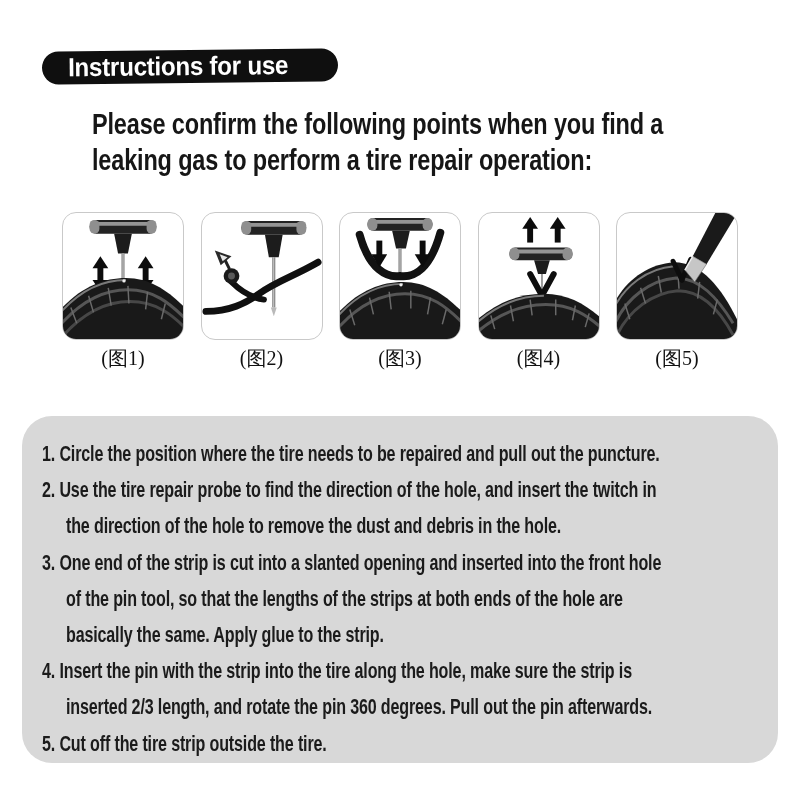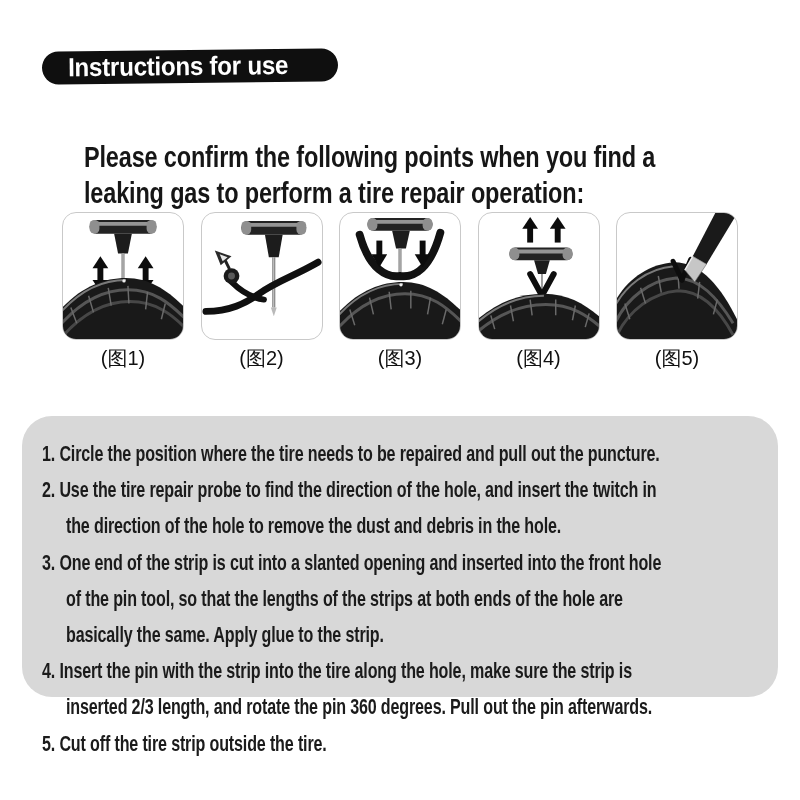--- a/index.html
+++ b/index.html
@@ -13,44 +13,44 @@
     background:var(--banner_bg,#0f0f0f);border-radius:17px;
     transform:rotate(-0.6deg);
   }
   .banner-label{
     display:inline-block;white-space:nowrap;color:#fff;font-weight:700;
     font-size:26px;line-height:33px;padding-left:28px;
     transform:scaleX(0.93);transform-origin:left center;
     letter-spacing:-0.3px;
   }
   
-  .heading{position:absolute;left:84px;top:106px;margin-top:33px;}
+  .heading{position:absolute;left:92px;top:106px;}
   .heading .hline{
     white-space:nowrap;font-weight:700;font-size:29px;line-height:36px;
     transform:scaleX(0.81);transform-origin:left center;letter-spacing:-0.2px;
     color:#161616;
   }
   
   .figures{
     position:absolute;left:62px;top:212px;width:676px;
     display:flex;justify-content:space-between;
   }
   .figure-col{width:122px;display:flex;flex-direction:column;align-items:center;}
   .panel{
     width:122px;height:128px;border:1px solid var(--panel_border,#c9c9c9);
     border-radius:14px;background:#fff;overflow:hidden;box-sizing:border-box;
   }
   .panel svg{display:block;width:100%;height:100%;}
   .fig-label{
     margin-top:7px;font-size:20px;line-height:22px;color:#111;font-weight:500;
-    font-family:Liberation Sans, sans-serif;white-space:nowrap;
+    font-family:Liberation Serif, serif;white-space:nowrap;
   }
   
   .instr-box{
-    position:absolute;left:22px;top:416px;width:756px;height:281px;
+    position:absolute;left:22px;top:416px;width:756px;height:347px;
     background:var(--box_bg,#d8d8d8);border-radius:30px;box-sizing:border-box;
     padding:20px 18px 0 20px;
   }
   .instr-line{
     white-space:nowrap;font-weight:700;font-size:22px;line-height:36.2px;
     transform:scaleX(0.73);transform-origin:left center;letter-spacing:-0.2px;
     color:#1b1b1b;
   }
   .instr-line.ind{margin-left:24px;}
 </style>

